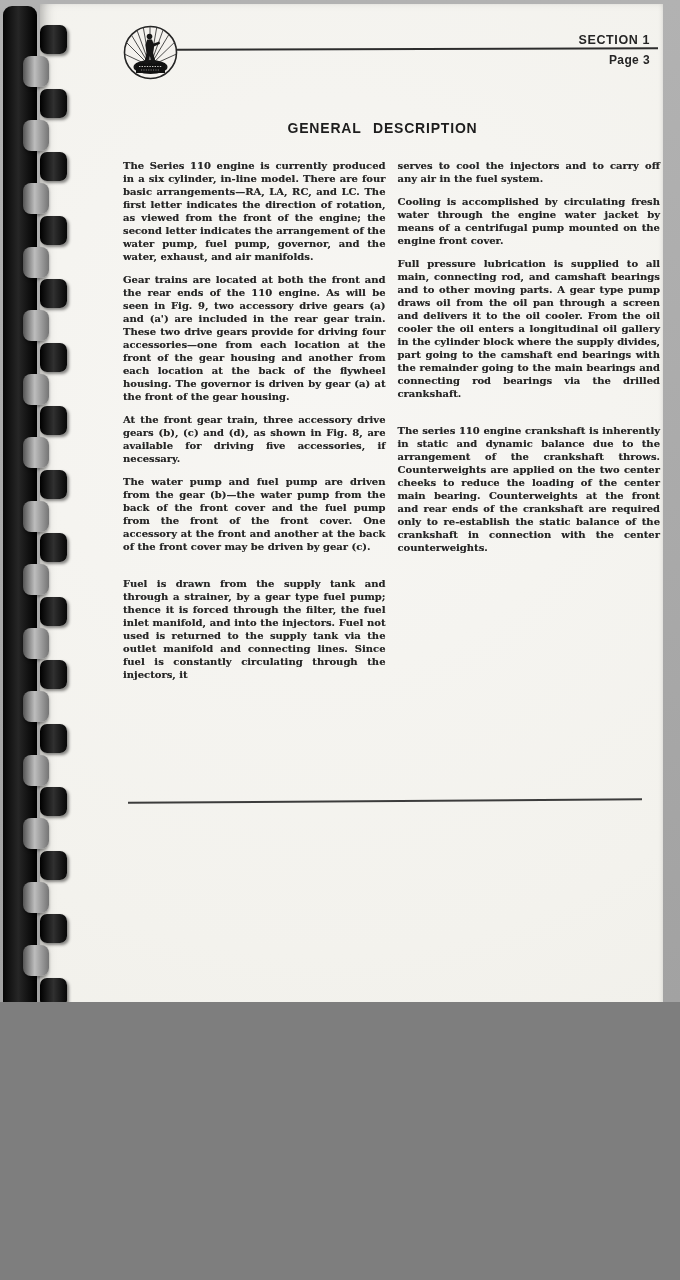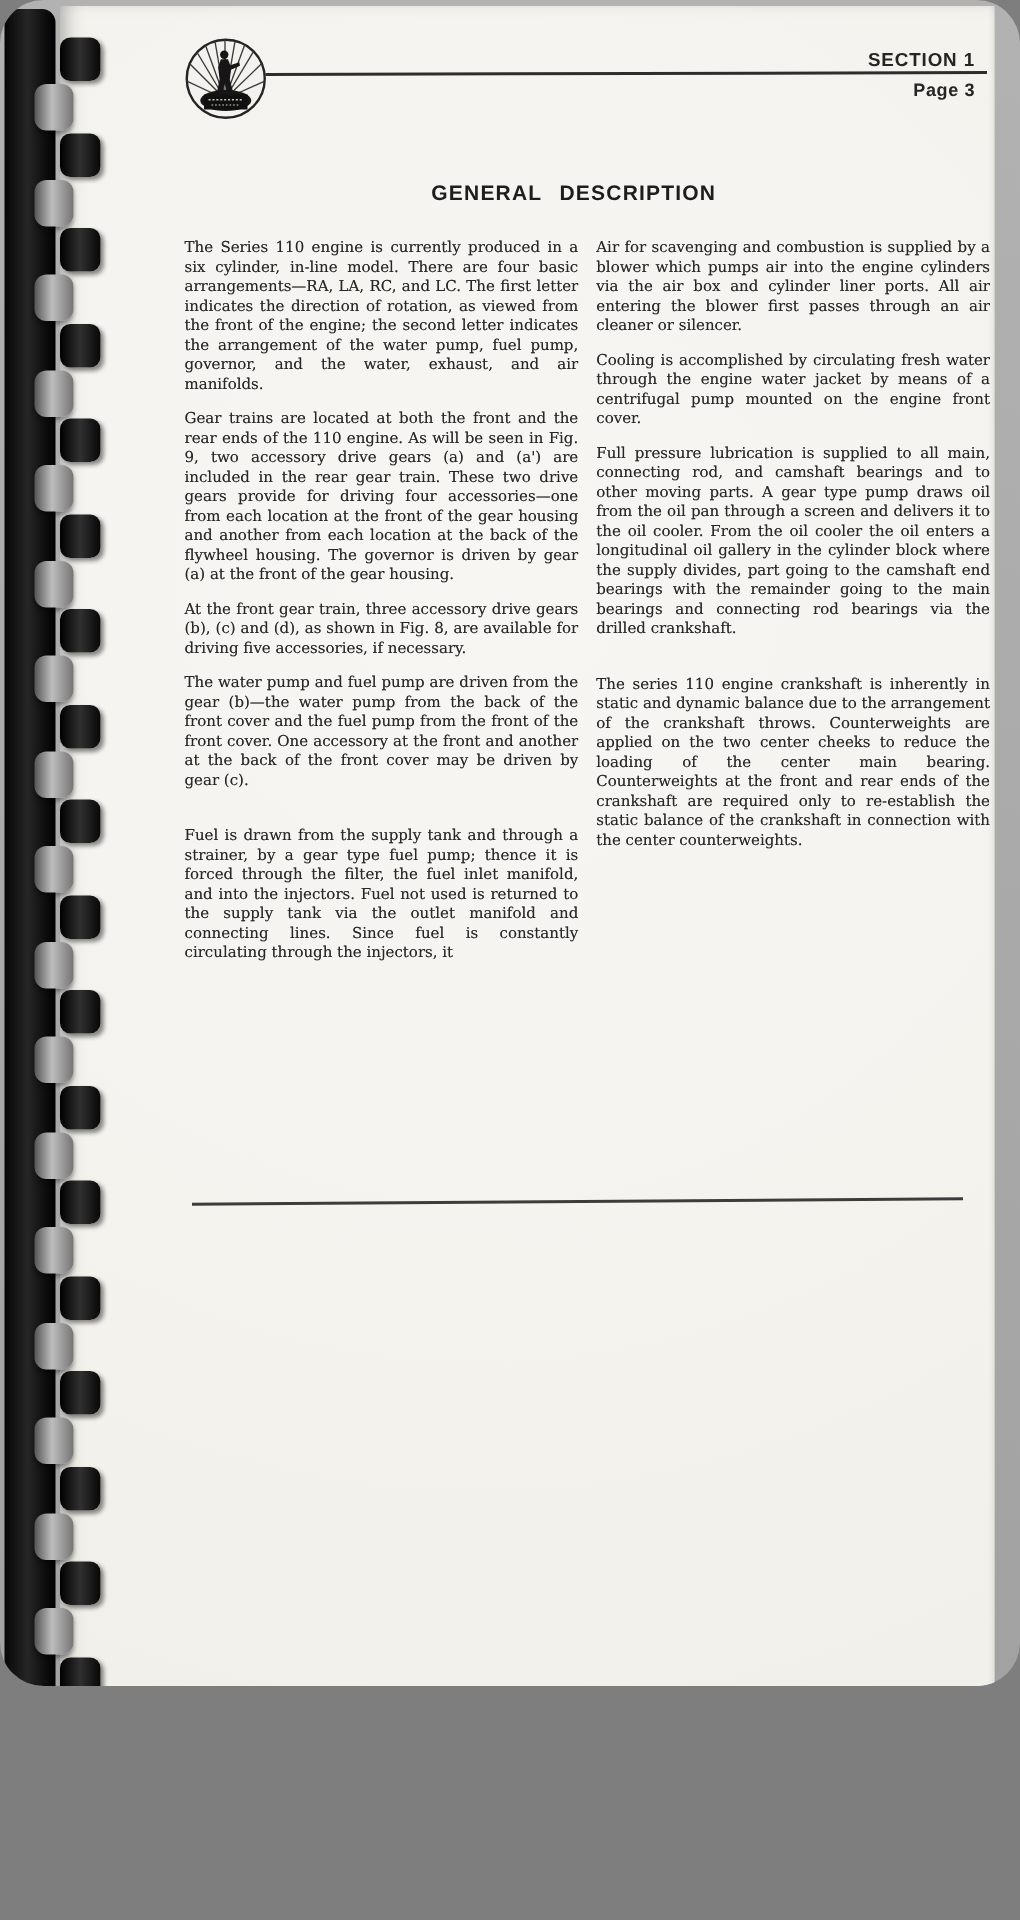--- a/index.html
+++ b/index.html
@@ -1,23 +1,22 @@
 <!DOCTYPE html>
 <html><head>
 <meta charset="utf-8">
 <style>
   html,body{margin:0;padding:0;}
   body{width:680px;height:1280px;overflow:hidden;background:#7e7e7e;}
 
   .scan{
-    position:relative;width:680px;height:1124px;
+    position:relative;width:680px;height:1002px;
     background:linear-gradient(to bottom,#b2b2b2,#a2a2a2);
     overflow:hidden;
     font-family:"DejaVu Serif", serif;
-    border-radius:29px;
   }
 
   
   .page{
     position:absolute;left:40px;top:4px;width:623px;height:1266px;
     background:#f5f4f0;
     background-image:radial-gradient(circle at 45% 30%, #f7f6f3 0%, #f3f2ed 60%, #efeee8 100%);
     box-shadow:inset 10px 0 14px -8px rgba(0,0,0,.35), inset -3px 0 5px -3px rgba(0,0,0,.15);
   }
 
@@ -56,21 +55,21 @@
     position:absolute;top:116px;left:64px;width:557px;text-align:center;
     font-family:"Liberation Sans", sans-serif;font-weight:bold;
     font-size:14px;letter-spacing:.8px;word-spacing:7px;color:#1d1d1d;
   }
 
   
   .columns{
     position:absolute;left:83px;top:155px;width:537px;
     display:flex;gap:12px;
   }
-  .col{flex:1;min-width:0;}
+  .col{flex:1;min-width:0;font-weight:bold;}
   .col p{
     margin:0 0 10px 0;
     font-size:10px;line-height:13px;
     text-align:justify;color:#272727;
     text-shadow:0 0 .4px rgba(40,40,40,.55);
   }
   .col p.last-para{margin-top:24px;}
 
   
   .footer-rule{
@@ -123,21 +122,21 @@
 
     <div class="columns">
       <div class="col">
           <p>The Series 110 engine is currently produced in a six cylinder, in-line model. There are four basic arrangements—RA, LA, RC, and LC. The first letter indicates the direction of rotation, as viewed from the front of the engine; the second letter indicates the arrangement of the water pump, fuel pump, governor, and the water, exhaust, and air manifolds.</p>
           <p>Gear trains are located at both the front and the rear ends of the 110 engine. As will be seen in Fig. 9, two accessory drive gears (a) and (a') are included in the rear gear train. These two drive gears provide for driving four accessories—one from each location at the front of the gear housing and another from each location at the back of the flywheel housing. The governor is driven by gear (a) at the front of the gear housing.</p>
           <p>At the front gear train, three accessory drive gears (b), (c) and (d), as shown in Fig. 8, are available for driving five accessories, if necessary.</p>
           <p>The water pump and fuel pump are driven from the gear (b)—the water pump from the back of the front cover and the fuel pump from the front of the front cover. One accessory at the front and another at the back of the front cover may be driven by gear (c).</p>
           <p class="last-para">Fuel is drawn from the supply tank and through a strainer, by a gear type fuel pump; thence it is forced through the filter, the fuel inlet manifold, and into the injectors. Fuel not used is returned to the supply tank via the outlet manifold and connecting lines. Since fuel is constantly circulating through the injectors, it</p>
         </div>
       <div class="col">
-          <p>Air for scavenging and combustion is supplied by a blower which pumps air into the engine cylinders via the air box and cylinder liner ports. All air entering the blower first passes through an air cleaner or silencer.</p>
+          <p>serves to cool the injectors and to carry off any air in the fuel system.</p>
           <p>Cooling is accomplished by circulating fresh water through the engine water jacket by means of a centrifugal pump mounted on the engine front cover.</p>
           <p>Full pressure lubrication is supplied to all main, connecting rod, and camshaft bearings and to other moving parts. A gear type pump draws oil from the oil pan through a screen and delivers it to the oil cooler. From the oil cooler the oil enters a longitudinal oil gallery in the cylinder block where the supply divides, part going to the camshaft end bearings with the remainder going to the main bearings and connecting rod bearings via the drilled crankshaft.</p>
           <p class="last-para">The series 110 engine crankshaft is inherently in static and dynamic balance due to the arrangement of the crankshaft throws. Counterweights are applied on the two center cheeks to reduce the loading of the center main bearing. Counterweights at the front and rear ends of the crankshaft are required only to re-establish the static balance of the crankshaft in connection with the center counterweights.</p>
         </div>
     </div>
 
     <div class="footer-rule"></div>
   </div>
 
   <div class="binding">

